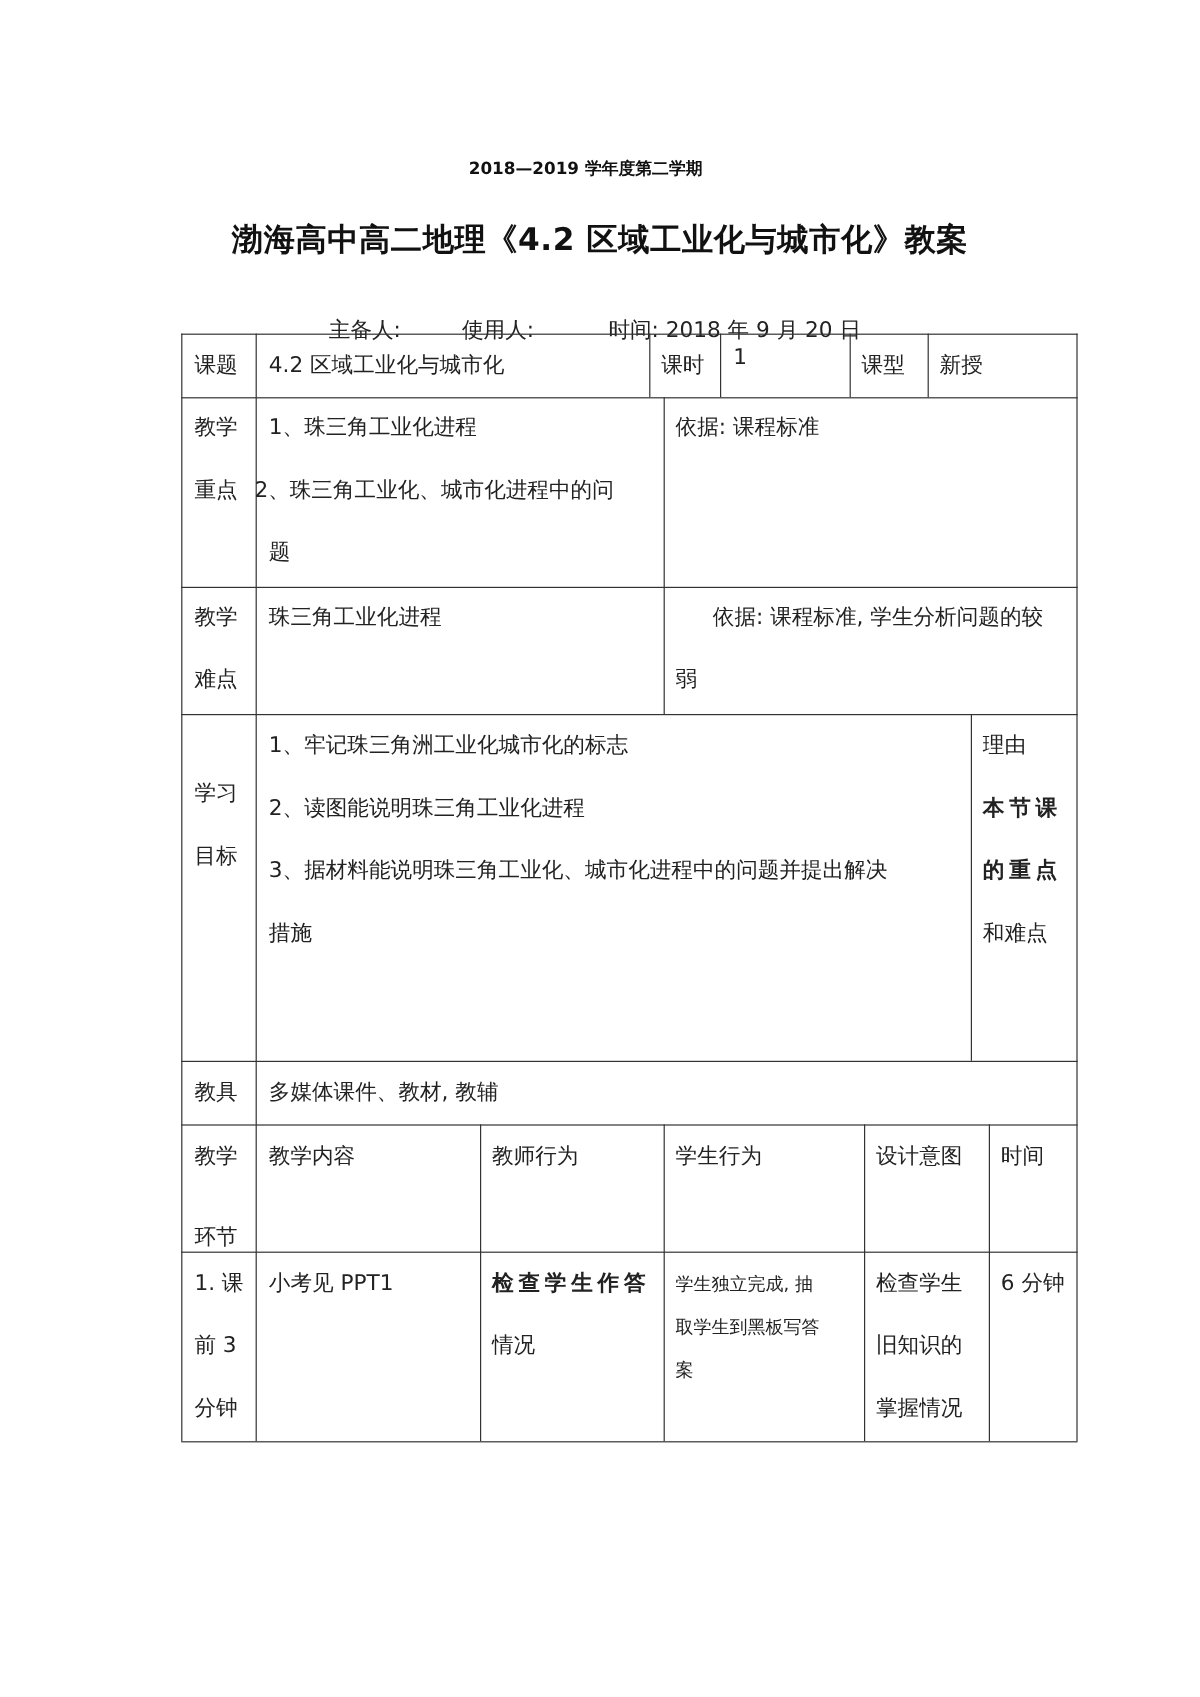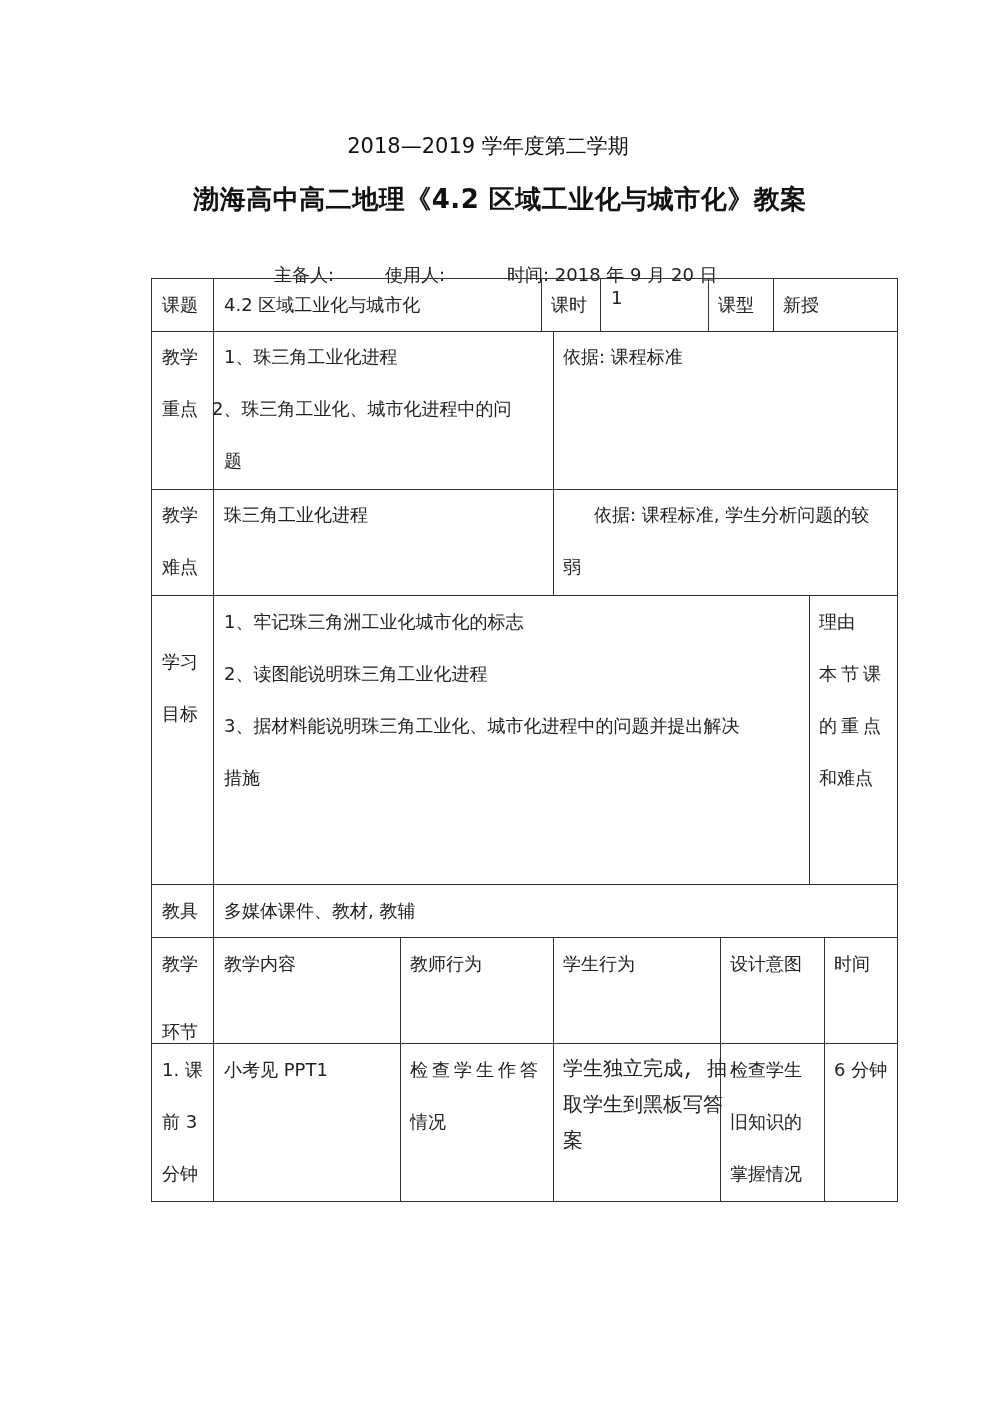--- a/index.html
+++ b/index.html
@@ -1,28 +1,28 @@
 <!DOCTYPE html>
 <html><head>
 <meta charset="utf-8">
 <style>
   html, body { margin:0; padding:0; background:#ffffff; }
   body { width:1000px; height:1414px; position:relative; overflow:hidden;
          font-family: "DejaVu Sans", "Liberation Sans", sans-serif; color:#111; }
   .t1 { position:absolute; left:0; width:976px; top:132px; text-align:center;
-        font-size:21px; font-weight:normal; }
+        font-size:14px; font-weight:bold; }
   .t2 { position:absolute; left:0; width:1000px; top:182px; text-align:center;
         font-size:26px; font-weight:bold; letter-spacing:0.5px; }
   .meta { position:absolute; top:240px; font-size:18px; color:#222;margin-top:23px; }
   .b { position:absolute; background:#333; }
   .h { height:1px; }
   .v { width:1px; }
   .cell { position:absolute; font-size:18px; line-height:52px; color:#222; }
-  .small { font-size:20px; line-height:36px;font-family:Liberation Mono, monospace; }
-  .wide { letter-spacing:4px; }
+  .small { font-size:15px; line-height:36px; }
+  .wide { letter-spacing:4px;font-weight:bold; }
 </style>
 </head>
 <body>
 
 <div class="t1">2018—2019 学年度第二学期</div>
 <div class="t2">渤海高中高二地理《4.2 区域工业化与城市化》教案</div>
 <div class="meta" style="left:274px">主备人:</div>
 <div class="meta" style="left:385px">使用人:</div>
 <div class="meta" style="left:507px">时间: 2018 年 9 月 20 日</div>
 

